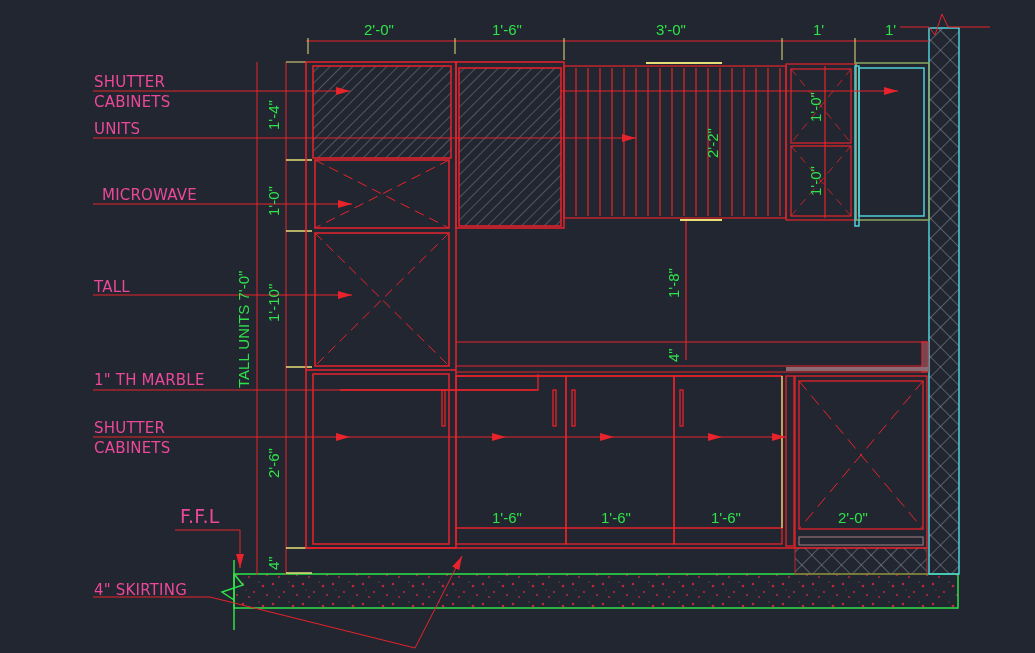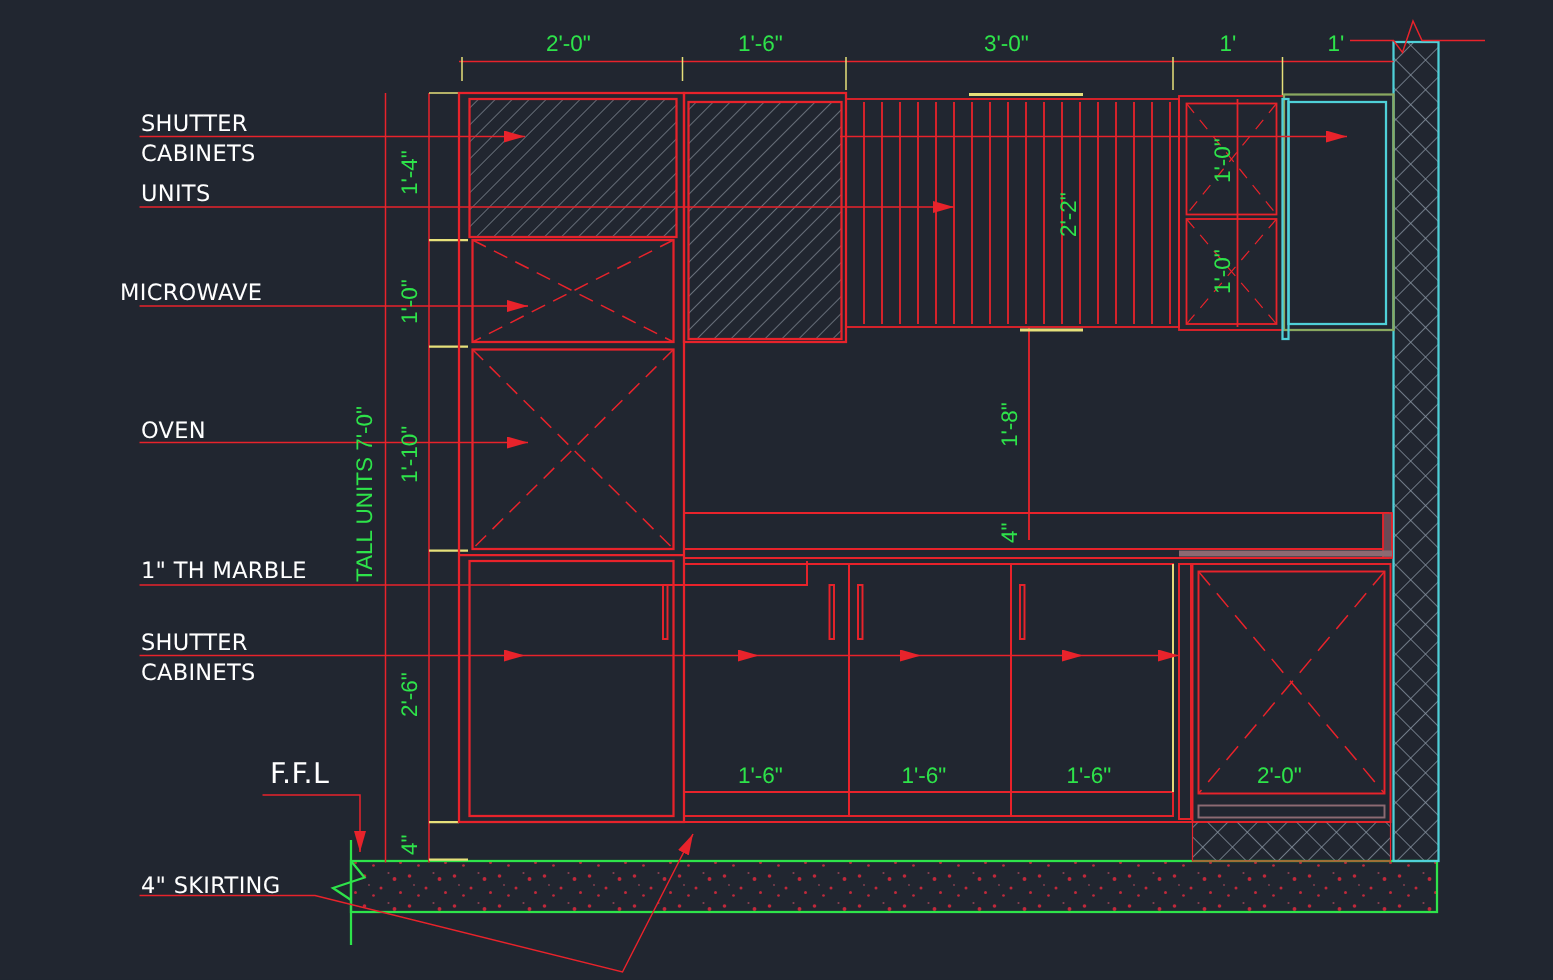--- a/index.html
+++ b/index.html
@@ -1,19 +1,19 @@
 <!DOCTYPE html>
 <html><head>
 <meta charset="utf-8">
 <style>
   html, body { margin: 0; padding: 0; background: #212630; }
   body { width: 1035px; height: 653px; overflow: hidden; position: relative;
          font-family: "Liberation Sans", sans-serif; }
   #canvas { position: absolute; left: 0; top: 0; width: 1035px; height: 653px; }
-  .lbl { position: absolute; color: #ffffff; font-size: 15px; line-height: 20px;
+  .lbl { position: absolute; color: #ec4899; font-size: 15px; line-height: 20px;
          font-family: "DejaVu Sans", sans-serif; letter-spacing: 0.2px; white-space: nowrap; }
   .ffl { font-size: 19px; text-align: right; }
   .dim { position: absolute; color: #2ee34a; font-size: 15px; line-height: 16px;
          font-family: "Liberation Sans", sans-serif; white-space: nowrap; }
   .vdim { transform-origin: left top; transform: rotate(-90deg); }
 </style>
 </head>
 <body>
 
 <svg id="canvas" width="1035" height="653" viewBox="0 0 1035 653" xmlns="http://www.w3.org/2000/svg">
@@ -173,22 +173,22 @@
     <line x1="614" y1="437" x2="722" y2="437" marker-end="url(#arrow)"></line>
     <line x1="722" y1="437" x2="786" y2="437" marker-end="url(#arrow)"></line>
     <polyline points="175,530 240,530 240,568" marker-end="url(#arrow)"></polyline>
     <polyline points="93,597 210,597 415,648 462,556" marker-end="url(#arrow)"></polyline>
   </g>
 </svg>
 
 <div class="lbl" style="left:94px;top:72px">SHUTTER</div>
 <div class="lbl" style="left:94px;top:92px">CABINETS</div>
 <div class="lbl" style="left:94px;top:119px">UNITS</div>
-<div class="lbl" style="left:80px;top:185px">MICROWAVE</div>
-<div class="lbl" style="left:94px;top:277px">OVEN</div>
+<div class="lbl" style="left:102px;top:185px">MICROWAVE</div>
+<div class="lbl" style="left:94px;top:277px">TALL</div>
 <div class="lbl" style="left:94px;top:370px">1" TH MARBLE</div>
 <div class="lbl" style="left:94px;top:418px">SHUTTER</div>
 <div class="lbl" style="left:94px;top:438px">CABINETS</div>
 <div class="lbl ffl" style="left:180px;top:506px">F.F.L</div>
 <div class="lbl" style="left:94px;top:580px">4" SKIRTING</div>
 
 <div class="dim" style="left:364px;top:22px">2'-0"</div>
 <div class="dim" style="left:492px;top:22px">1'-6"</div>
 <div class="dim" style="left:656px;top:22px">3'-0"</div>
 <div class="dim" style="left:813px;top:22px">1'</div>

